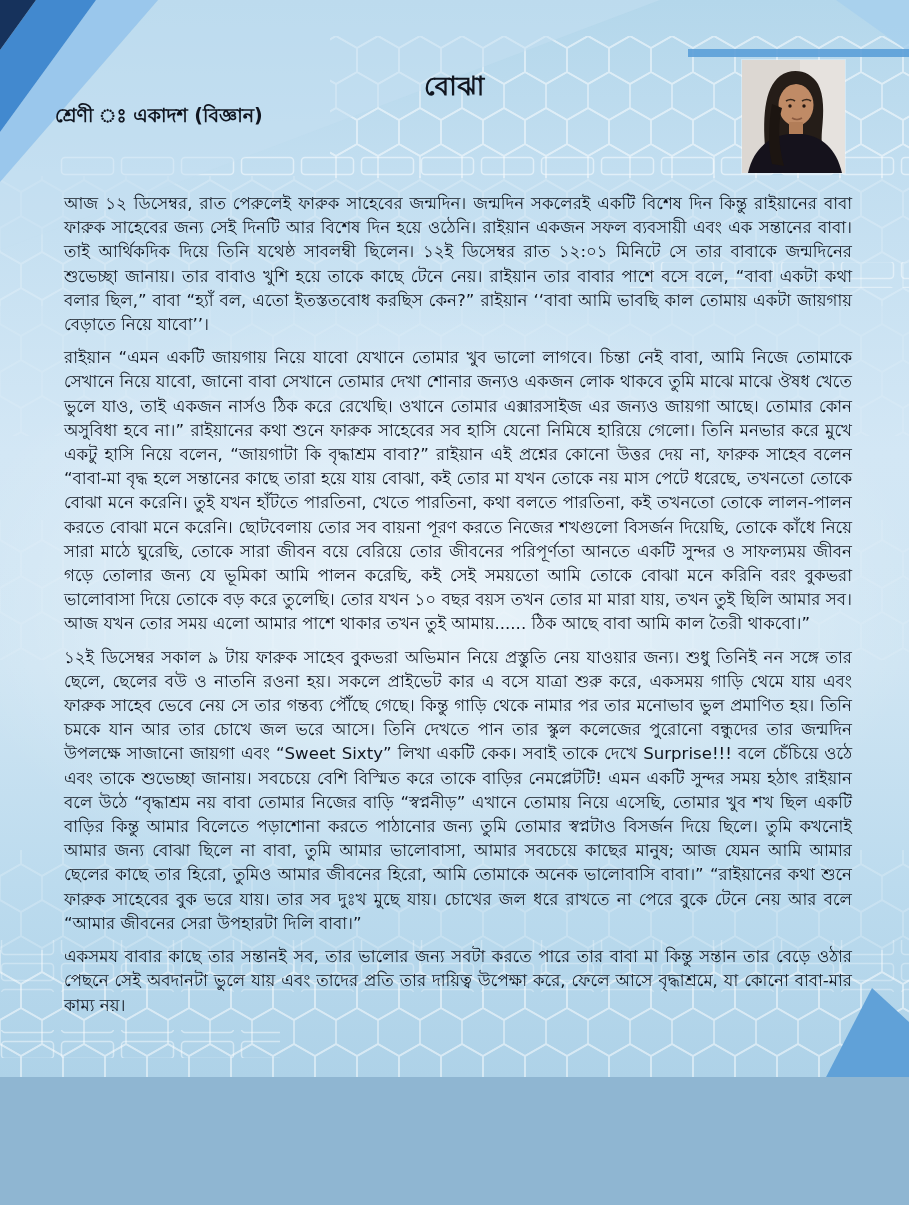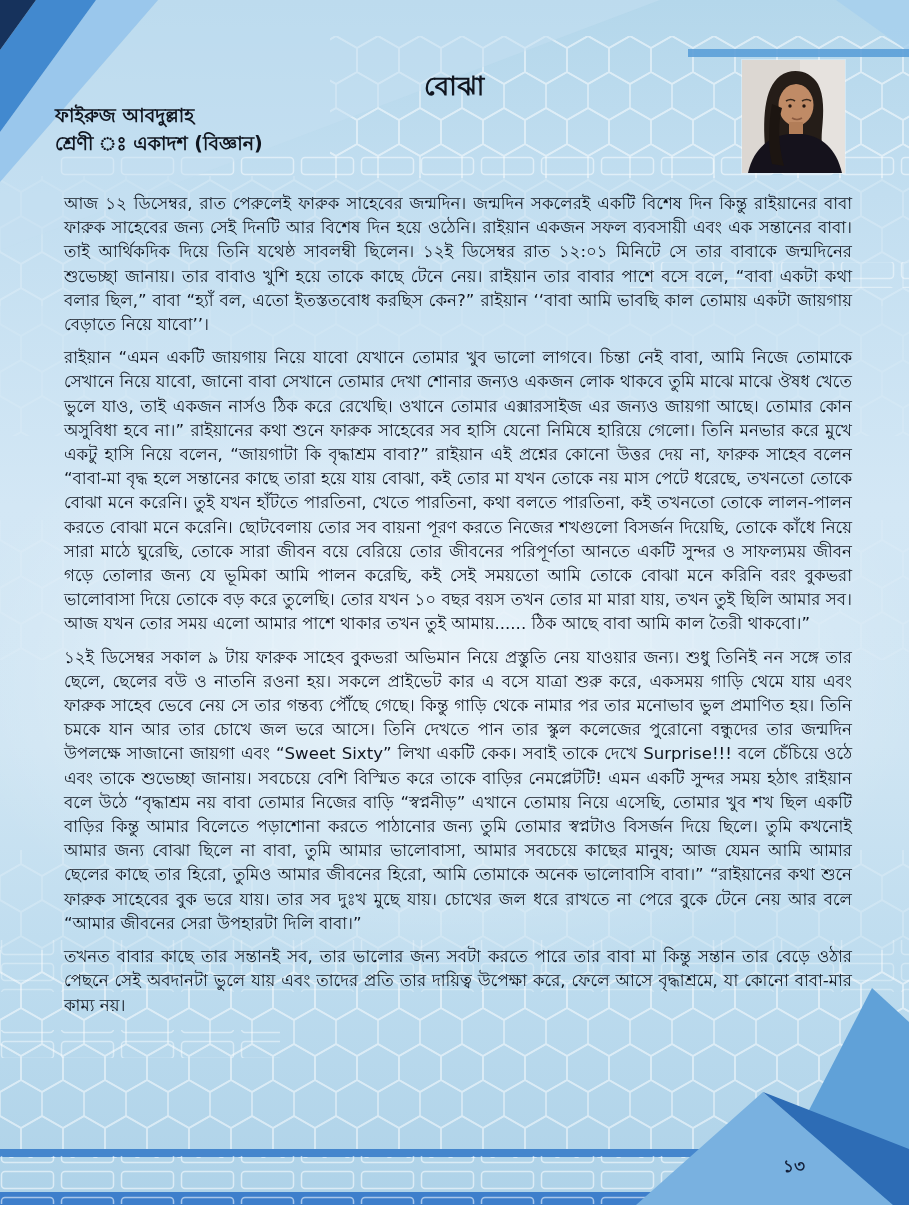--- a/index.html
+++ b/index.html
@@ -1,17 +1,17 @@
 <!DOCTYPE html>
 <html><head>
 <meta charset="utf-8">
 <style>
   html,body{margin:0;padding:0;background:#8fb6d2;}
   .page{
-    position:relative;width:909px;height:1205px;overflow:hidden;margin:0 auto;
+    position:relative;width:909px;height:1077px;overflow:hidden;margin:0 auto;
     font-family:"DejaVu Sans","Liberation Sans",sans-serif;
     background:
       radial-gradient(ellipse 680px 430px at 48% 56%, rgba(255,255,255,0.55), rgba(255,255,255,0) 72%),
       linear-gradient(180deg,#b4d7eb 0%,#c2def0 16%,#d3e7f5 42%,#cfe5f3 62%,#bcdbee 82%,#aed2e8 100%);
   }
   .bg{position:absolute;left:0;top:0;width:909px;height:1205px;}
   .title{position:absolute;top:66px;left:0;width:100%;text-align:center;margin:0;
     font-size:26px;font-weight:700;color:#10151f;letter-spacing:.5px;}
   .byline{position:absolute;top:101px;left:55px;color:#10151f;font-size:19px;
     line-height:28px;font-weight:700;}
@@ -82,21 +82,20 @@
     <g>
       <polygon points="872,988 909,1022 909,1205 760,1205" fill="#60a1d8"></polygon>
       <polygon points="763,1092 636,1205 893,1205" fill="#79b1e0"></polygon>
       <polygon points="763,1092 893,1205 909,1205 909,1149" fill="#2d6cb5"></polygon>
     </g>
   </svg>
 
   <h1 class="title">বোঝা</h1>
 
   <div class="byline">
-    <div>ফাইরুজ আবদুল্লাহ</div>
     <div>শ্রেণী ঃ একাদশ (বিজ্ঞান)</div>
   </div>
 
   <figure class="photo">
     <svg viewBox="0 0 103 113" width="103" height="113" xmlns="http://www.w3.org/2000/svg">
       <rect width="103" height="113" fill="#dcd7d2"></rect>
       <rect x="58" width="45" height="113" fill="#e6e2de"></rect>
       <path d="M24 96 C20 60 22 28 38 16 C50 7 68 10 76 24 C82 35 82 52 80 70 C79 82 80 92 84 100 L62 108 L36 106 Z" fill="#251d18"></path>
       <ellipse cx="54" cy="45" rx="17.5" ry="21" fill="#c08b66"></ellipse>
       <path d="M36 38 C38 20 68 18 72 36 C66 26 60 24 54 24 C46 24 40 28 36 38 Z" fill="#251d18"></path>
@@ -108,18 +107,18 @@
       <path d="M47 62 L47 76 L61 76 L61 62 Z" fill="#b27d58"></path>
       <path d="M6 113 C12 86 30 76 47 74 L61 74 C80 77 94 88 100 113 Z" fill="#15121c"></path>
       <path d="M30 44 C26 66 26 88 30 104 L42 106 C36 84 36 62 40 48 Z" fill="#1c1511"></path>
     </svg>
   </figure>
 
   <article class="story">
     <p>আজ ১২ ডিসেম্বর, রাত পেরুলেই ফারুক সাহেবের জন্মদিন। জন্মদিন সকলেরই একটি বিশেষ দিন কিন্তু রাইয়ানের বাবা ফারুক সাহেবের জন্য সেই দিনটি আর বিশেষ দিন হয়ে ওঠেনি। রাইয়ান একজন সফল ব্যবসায়ী এবং এক সন্তানের বাবা। তাই আর্থিকদিক দিয়ে তিনি যথেষ্ঠ সাবলম্বী ছিলেন। ১২ই ডিসেম্বর রাত ১২:০১ মিনিটে সে তার বাবাকে জন্মদিনের শুভেচ্ছা জানায়। তার বাবাও খুশি হয়ে তাকে কাছে টেনে নেয়। রাইয়ান তার বাবার পাশে বসে বলে, “বাবা একটা কথা বলার ছিল,” বাবা “হ্যাঁ বল, এতো ইতস্ততবোধ করছিস কেন?” রাইয়ান ‘‘বাবা আমি ভাবছি কাল তোমায় একটা জায়গায় বেড়াতে নিয়ে যাবো’’।</p>
     <p>রাইয়ান “এমন একটি জায়গায় নিয়ে যাবো যেখানে তোমার খুব ভালো লাগবে। চিন্তা নেই বাবা, আমি নিজে তোমাকে সেখানে নিয়ে যাবো, জানো বাবা সেখানে তোমার দেখা শোনার জন্যও একজন লোক থাকবে তুমি মাঝে মাঝে ঔষধ খেতে ভুলে যাও, তাই একজন নার্সও ঠিক করে রেখেছি। ওখানে তোমার এক্সারসাইজ এর জন্যও জায়গা আছে। তোমার কোন অসুবিধা হবে না।” রাইয়ানের কথা শুনে ফারুক সাহেবের সব হাসি যেনো নিমিষে হারিয়ে গেলো। তিনি মনভার করে মুখে একটু হাসি নিয়ে বলেন, “জায়গাটা কি বৃদ্ধাশ্রম বাবা?” রাইয়ান এই প্রশ্নের কোনো উত্তর দেয় না, ফারুক সাহেব বলেন “বাবা-মা বৃদ্ধ হলে সন্তানের কাছে তারা হয়ে যায় বোঝা, কই তোর মা যখন তোকে নয় মাস পেটে ধরেছে, তখনতো তোকে বোঝা মনে করেনি। তুই যখন হাঁটতে পারতিনা, খেতে পারতিনা, কথা বলতে পারতিনা, কই তখনতো তোকে লালন-পালন করতে বোঝা মনে করেনি। ছোটবেলায় তোর সব বায়না পূরণ করতে নিজের শখগুলো বিসর্জন দিয়েছি, তোকে কাঁধে নিয়ে সারা মাঠে ঘুরেছি, তোকে সারা জীবন বয়ে বেরিয়ে তোর জীবনের পরিপূর্ণতা আনতে একটি সুন্দর ও সাফল্যময় জীবন গড়ে তোলার জন্য যে ভূমিকা আমি পালন করেছি, কই সেই সময়তো আমি তোকে বোঝা মনে করিনি বরং বুকভরা ভালোবাসা দিয়ে তোকে বড় করে তুলেছি। তোর যখন ১০ বছর বয়স তখন তোর মা মারা যায়, তখন তুই ছিলি আমার সব। আজ যখন তোর সময় এলো আমার পাশে থাকার তখন তুই আমায়...... ঠিক আছে বাবা আমি কাল তৈরী থাকবো।”</p>
     <p>১২ই ডিসেম্বর সকাল ৯ টায় ফারুক সাহেব বুকভরা অভিমান নিয়ে প্রস্তুতি নেয় যাওয়ার জন্য। শুধু তিনিই নন সঙ্গে তার ছেলে, ছেলের বউ ও নাতনি রওনা হয়। সকলে প্রাইভেট কার এ বসে যাত্রা শুরু করে, একসময় গাড়ি থেমে যায় এবং ফারুক সাহেব ভেবে নেয় সে তার গন্তব্য পৌঁছে গেছে। কিন্তু গাড়ি থেকে নামার পর তার মনোভাব ভুল প্রমাণিত হয়। তিনি চমকে যান আর তার চোখে জল ভরে আসে। তিনি দেখতে পান তার স্কুল কলেজের পুরোনো বন্ধুদের তার জন্মদিন উপলক্ষে সাজানো জায়গা এবং “Sweet Sixty” লিখা একটি কেক। সবাই তাকে দেখে Surprise!!! বলে চেঁচিয়ে ওঠে এবং তাকে শুভেচ্ছা জানায়। সবচেয়ে বেশি বিস্মিত করে তাকে বাড়ির নেমপ্লেটটি! এমন একটি সুন্দর সময় হঠাৎ রাইয়ান বলে উঠে “বৃদ্ধাশ্রম নয় বাবা তোমার নিজের বাড়ি “স্বপ্ননীড়” এখানে তোমায় নিয়ে এসেছি, তোমার খুব শখ ছিল একটি বাড়ির কিন্তু আমার বিলেতে পড়াশোনা করতে পাঠানোর জন্য তুমি তোমার স্বপ্নটাও বিসর্জন দিয়ে ছিলে। তুমি কখনোই আমার জন্য বোঝা ছিলে না বাবা, তুমি আমার ভালোবাসা, আমার সবচেয়ে কাছের মানুষ; আজ যেমন আমি আমার ছেলের কাছে তার হিরো, তুমিও আমার জীবনের হিরো, আমি তোমাকে অনেক ভালোবাসি বাবা।” “রাইয়ানের কথা শুনে ফারুক সাহেবের বুক ভরে যায়। তার সব দুঃখ মুছে যায়। চোখের জল ধরে রাখতে না পেরে বুকে টেনে নেয় আর বলে “আমার জীবনের সেরা উপহারটা দিলি বাবা।”</p>
-    <p>তখনত বাবার কাছে তার সন্তানই সব, তার ভালোর জন্য সবটা করতে পারে তার বাবা মা কিন্তু সন্তান তার বেড়ে ওঠার পেছনে সেই অবদানটা ভুলে যায় এবং তাদের প্রতি তার দায়িত্ব উপেক্ষা করে, ফেলে আসে বৃদ্ধাশ্রমে, যা কোনো বাবা-মার কাম্য নয়।</p>
+    <p>একসময বাবার কাছে তার সন্তানই সব, তার ভালোর জন্য সবটা করতে পারে তার বাবা মা কিন্তু সন্তান তার বেড়ে ওঠার পেছনে সেই অবদানটা ভুলে যায় এবং তাদের প্রতি তার দায়িত্ব উপেক্ষা করে, ফেলে আসে বৃদ্ধাশ্রমে, যা কোনো বাবা-মার কাম্য নয়।</p>
   </article>
 
   <div class="pageno">১৩</div>
 
 </div>
 
 </body></html>

